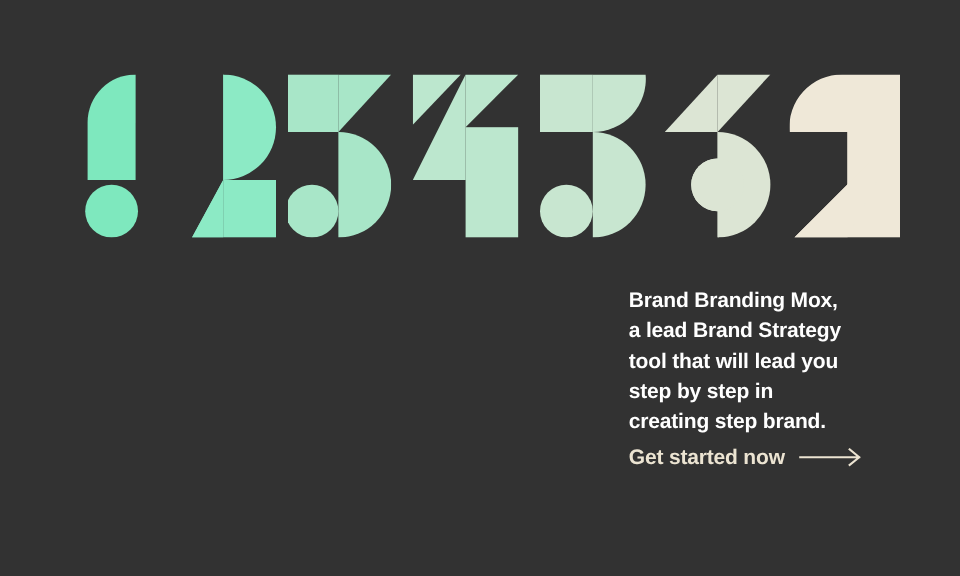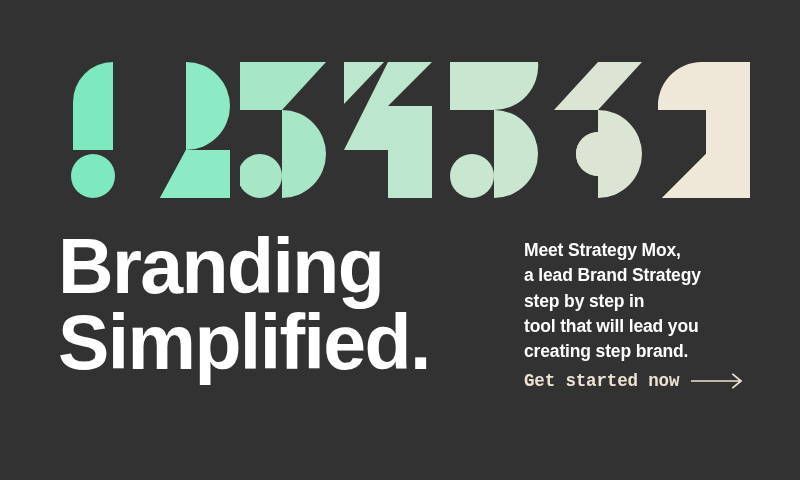--- a/index.html
+++ b/index.html
@@ -73,21 +73,20 @@
     letter-spacing: -0.15px;
     white-space: nowrap;
   }
 
   .cta {
     display: flex;
     align-items: center;
     margin-top: 6px;
     gap: 12px;
     cursor: pointer;
-    font-family: Liberation Mono, monospace;
   }
 
   .cta-label {
     color: #ece4d2;
     font-size: 17.5px;
     font-weight: 700;
     letter-spacing: -0.15px;
     line-height: 22px;
     white-space: nowrap;
   }
@@ -175,30 +174,26 @@
           <path d="M44 0 L92 0 L92 48 L0 48 A44 44 0 0 1 44 0 Z" fill="#EFE8D8"></path>
           <polygon points="92,48 92,92 48,136 4,136" fill="#EFE8D8"></polygon>
           <rect x="48" y="48" width="44" height="88" fill="#EFE8D8"></rect>
           <polygon points="48,136 4,136 92,48 92,52" fill="#EFE8D8"></polygon>
         </g>
       </svg>
     </div>
 
   </div>
 
-  <div class="headline">
-    <div class="headline-line">Branding</div>
-    <div class="headline-line">Simplified.</div>
-  </div>
 
   <div class="sidecopy">
-    <div class="sidecopy-line">Meet Strategy Mox,</div>
+    <div class="sidecopy-line">Brand Branding Mox,</div>
     <div class="sidecopy-line">a lead Brand Strategy</div>
+    <div class="sidecopy-line">tool that will lead you</div>
     <div class="sidecopy-line">step by step in</div>
-    <div class="sidecopy-line">tool that will lead you</div>
     <div class="sidecopy-line">creating step brand.</div>
 
     <div class="cta">
       <span class="cta-label">Get started now</span>
       <svg class="cta-arrow" width="54" height="16" viewBox="0 0 54 16" aria-hidden="true">
         <path d="M0 8 L50 8 M42 1.5 L50 8 L42 14.5" stroke="#ece4d2" stroke-width="1.7" fill="none" stroke-linecap="square" stroke-linejoin="miter"></path>
       </svg>
     </div>
   </div>
 

